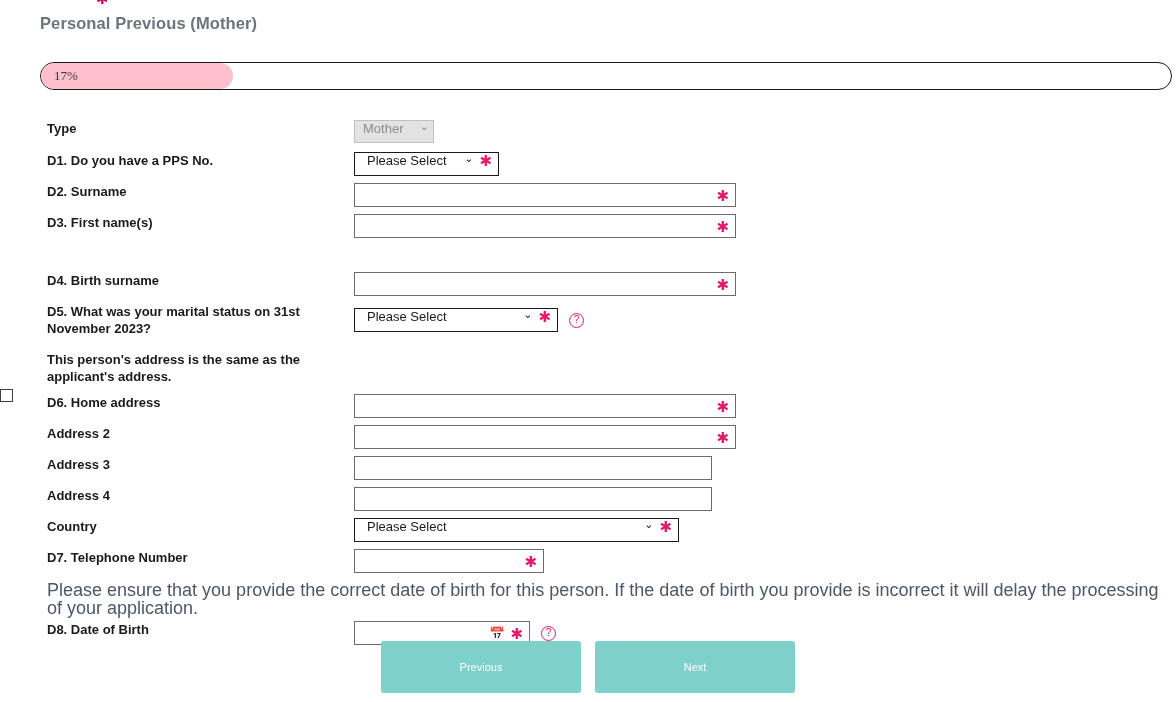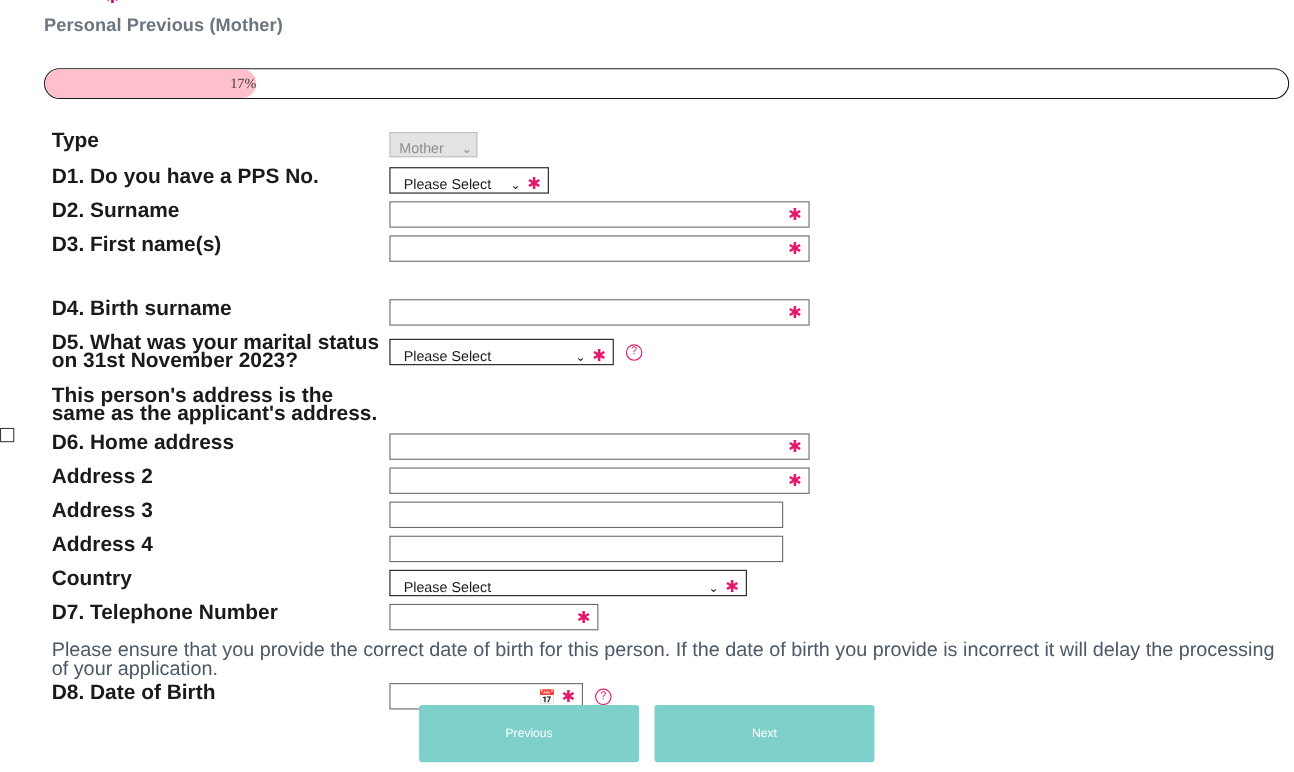--- a/index.html
+++ b/index.html
@@ -80,21 +80,21 @@
     position: relative;
     display: flex;
     align-items: flex-start;
     min-height: 31px;
   }
   .lbl {
     width: 354px;
     padding-left: 47px;
     box-sizing: border-box;
     font-weight: bold;
-    font-size: 19px;
+    font-size: 13px;
     color: #1a1a1a;
     line-height: 17px;
   }
   .ctrl {
     flex: 1;
     position: relative;
   }
 
   
   .tinput {
@@ -111,21 +111,21 @@
   .tinput.w358 { width: 358px; }
   .tinput.w190 { width: 190px; }
 
   
   .sel {
     height: 24px;
     border: 1px solid #1a1a1a;
     background: #ffffff;
     box-sizing: border-box;
     display: inline-flex;
-    align-items: flex-end;
+    align-items: flex-start;
     padding: 0 6px 0 12px;
     font-size: 13px;
     color: #1a1a1a;
   }
   .sel .sel-text { flex: 1; white-space: nowrap; }
   .sel .chev { margin: 0 6px 0 8px; font-size: 11px; line-height: 1; }
   .sel.w145 { width: 145px; }
   .sel.w204 { width: 204px; }
   .sel.w325 { width: 325px; }
 
@@ -207,21 +207,21 @@
   }
 </style>
 </head>
 <body>
 
 <div class="top-mark">✱</div>
 
 <div class="page-title">Personal Previous (Mother)</div>
 
 <div class="progress-wrap">
-  <div class="progress-fill" id="progress-fill" style="width: 17%; justify-content: flex-end;">
+  <div class="progress-fill" id="progress-fill" style="width: 17%;">
     <span class="progress-label">17%</span>
   </div>
 </div>
 
 <div class="form">
 
   <div class="row" style="height:32px;">
     <div class="lbl">Type</div>
     <div class="ctrl">
       <div class="sel disabled">

